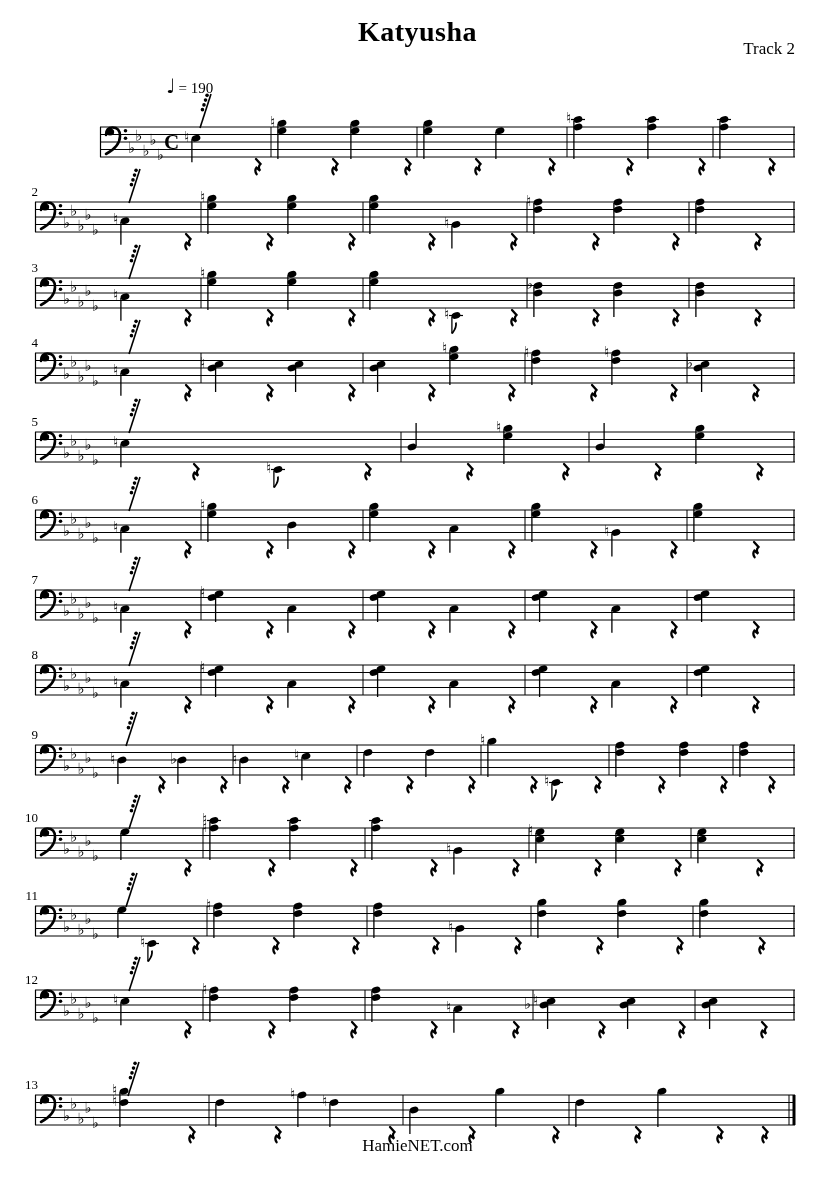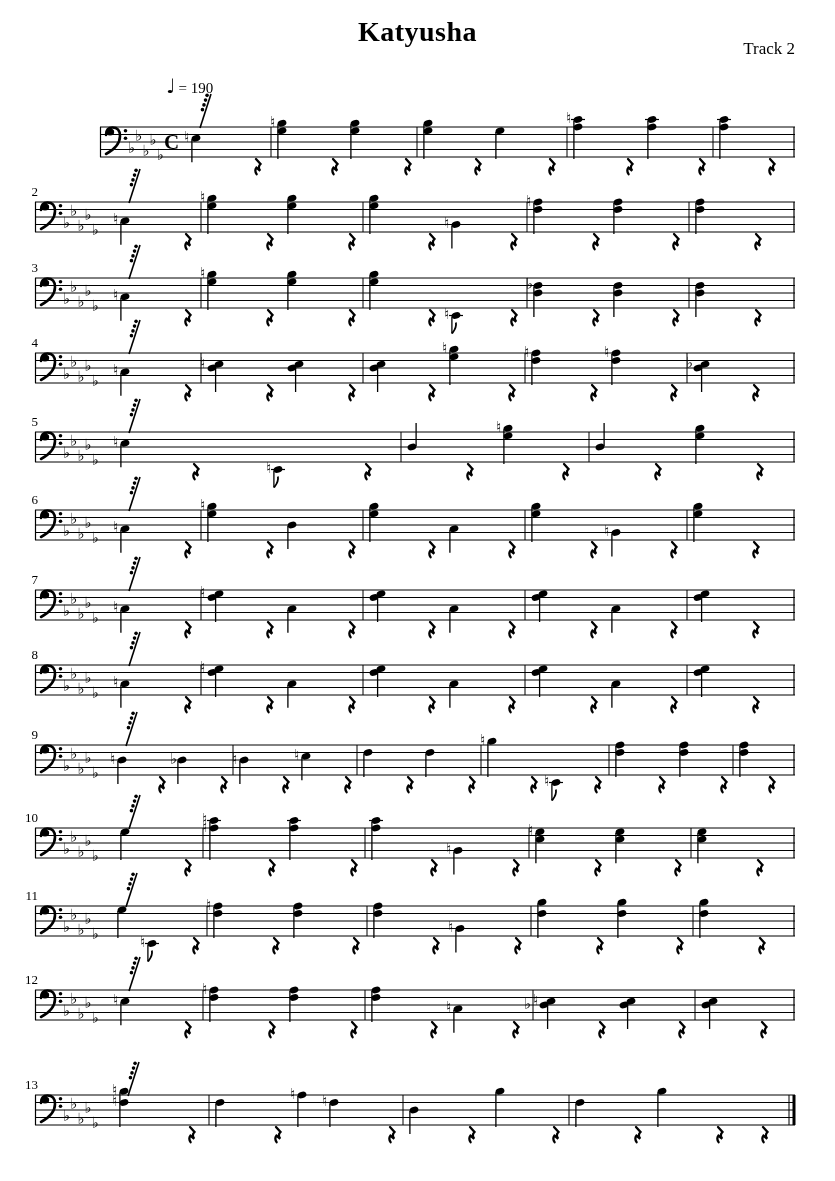--- a/index.html
+++ b/index.html
@@ -1128,13 +1128,14 @@
       </g>
       <line x1="575.9" y1="1103.5" x2="575.9" y2="1127" stroke="#000" stroke-width="1.3"></line>
       <path d="M 636,1127 l4.5,5 q-3.2,3 -0.3,6.8 l-3.8,-3.2 q-2.2,3 0.2,6.6" fill="none" stroke="#000" stroke-width="2.3" stroke-linecap="round"></path>
       <g transform="translate(662,1091.25) rotate(-18)">
         <ellipse cx="0" cy="0" rx="4.5" ry="3.2" fill="#000"></ellipse>
       </g>
       <line x1="657.9" y1="1092.25" x2="657.9" y2="1127" stroke="#000" stroke-width="1.3"></line>
       <path d="M 718,1127 l4.5,5 q-3.2,3 -0.3,6.8 l-3.8,-3.2 q-2.2,3 0.2,6.6" fill="none" stroke="#000" stroke-width="2.3" stroke-linecap="round"></path>
       <path d="M 763,1127 l4.5,5 q-3.2,3 -0.3,6.8 l-3.8,-3.2 q-2.2,3 0.2,6.6" fill="none" stroke="#000" stroke-width="2.3" stroke-linecap="round"></path>
     </svg>
+  <div class="footer">HamieNET.com</div>
 </div>
 
 </body></html>

